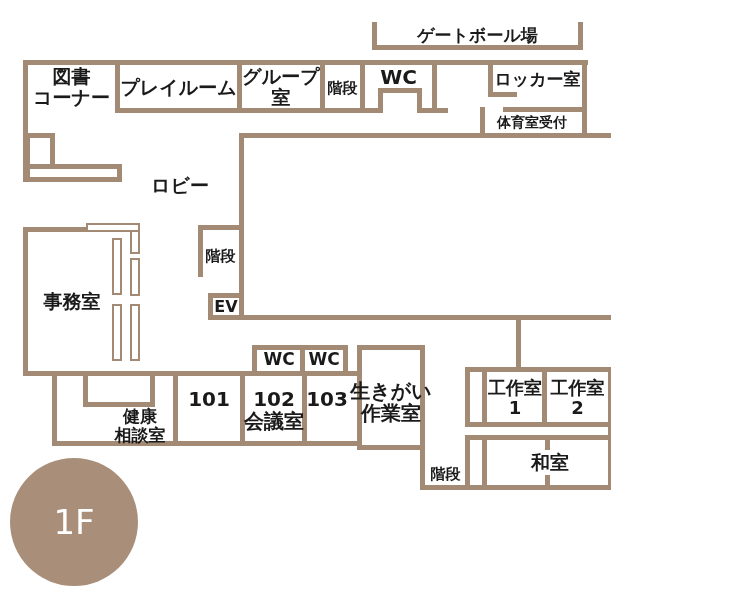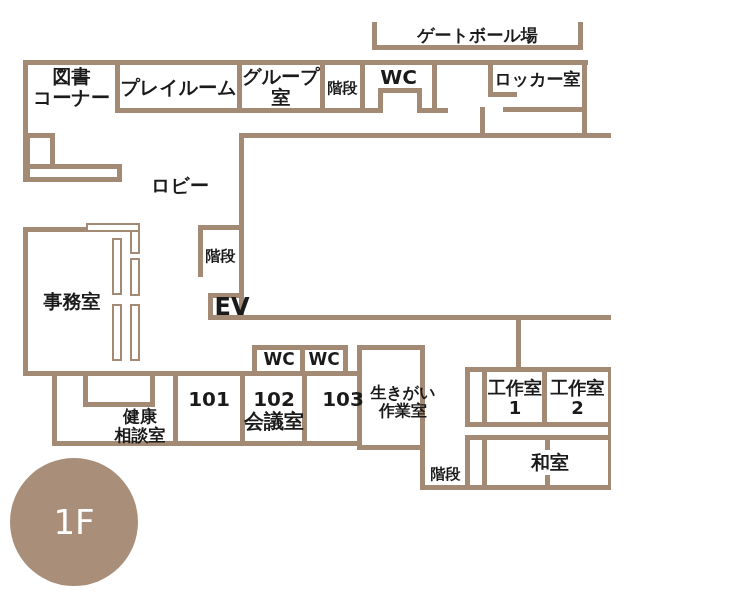--- a/index.html
+++ b/index.html
@@ -128,53 +128,56 @@
   </div>
   <div class="lbl" style="left:325px;top:78px;width:35px;height:20px;font-size:15px;">
     <span>階段</span>
   </div>
   <div class="lbl" style="left:365px;top:64px;width:67px;height:26px;font-size:20px;">
     <span>WC</span>
   </div>
   <div class="lbl" style="left:495px;top:68px;width:85px;height:22px;font-size:17px;">
     <span>ロッカー室</span>
   </div>
+  <div class="lbl" style="left:482px;top:114px;width:100px;height:18px;font-size:14px;">
+    <span>体育室受付</span>
+  </div>
   <div class="lbl" style="left:148px;top:174px;width:64px;height:22px;font-size:19px;">
     <span>ロビー</span>
   </div>
   <div class="lbl" style="left:203px;top:246px;width:35px;height:20px;font-size:15px;">
     <span>階段</span>
   </div>
-  <div class="lbl" style="left:217px;top:296px;width:30px;height:22px;font-size:24px;">
+  <div class="lbl" style="left:211px;top:296px;width:30px;height:22px;font-size:16px;">
     <span>EV</span>
   </div>
   <div class="lbl" style="left:40px;top:290px;width:64px;height:22px;font-size:19px;">
     <span>事務室</span>
   </div>
   <div class="lbl" style="left:100px;top:407px;width:80px;height:38px;font-size:17px;">
     <span>健康</span>
     <span>相談室</span>
   </div>
   <div class="lbl" style="left:180px;top:388px;width:58px;height:22px;font-size:20px;">
     <span>101</span>
   </div>
   <div class="lbl" style="left:247px;top:387px;width:54px;height:46px;font-size:20px;">
     <span>102</span>
     <span>会議室</span>
   </div>
-  <div class="lbl" style="left:318px;top:388px;width:50px;height:22px;font-size:20px;">
+  <div class="lbl" style="left:302px;top:388px;width:50px;height:22px;font-size:20px;">
     <span>103</span>
   </div>
   <div class="lbl" style="left:258px;top:349px;width:42px;height:21px;font-size:17px;">
     <span>WC</span>
   </div>
   <div class="lbl" style="left:305px;top:349px;width:38px;height:21px;font-size:17px;">
     <span>WC</span>
   </div>
-  <div class="lbl" style="left:362px;top:380px;width:58px;height:44px;font-size:16px;padding-left:12px;">
+  <div class="lbl" style="left:362px;top:380px;width:58px;height:44px;font-size:20px;">
     <span>生きがい</span>
     <span>作業室</span>
   </div>
   <div class="lbl" style="left:488px;top:378px;width:54px;height:40px;font-size:18px;">
     <span>工作室</span>
     <span>1</span>
   </div>
   <div class="lbl" style="left:548px;top:378px;width:59px;height:40px;font-size:18px;">
     <span>工作室</span>
     <span>2</span>

